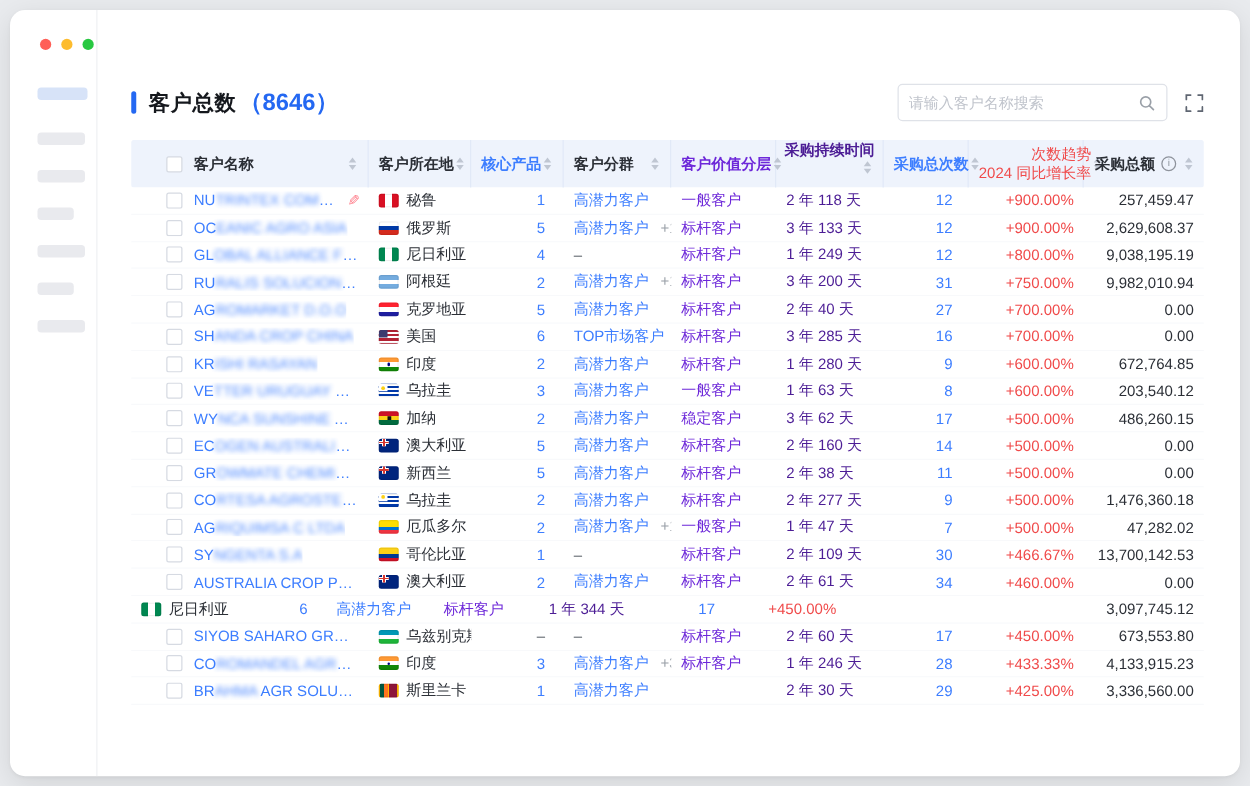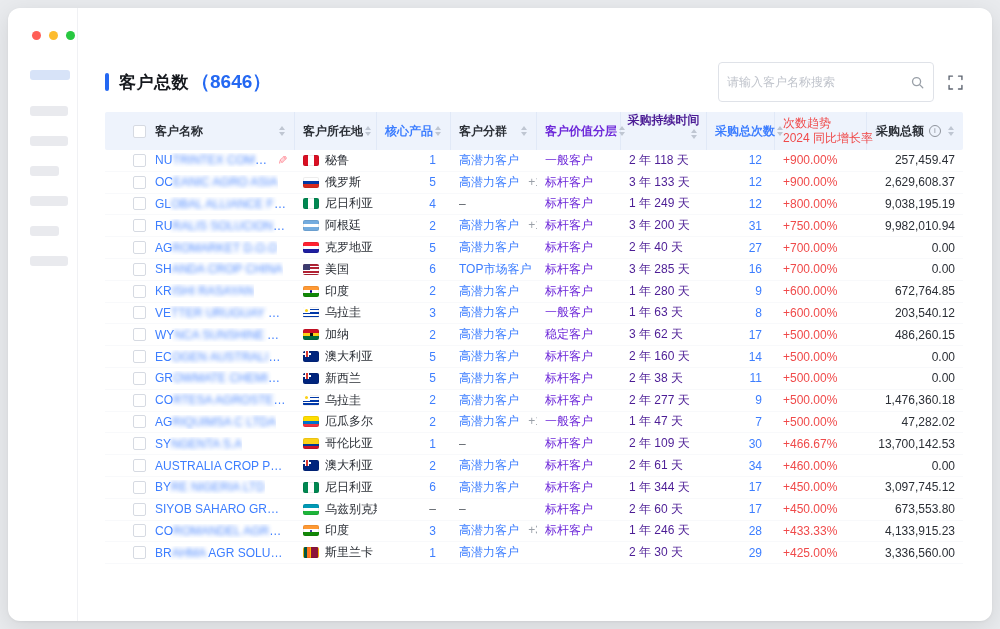--- a/index.html
+++ b/index.html
@@ -28,21 +28,21 @@
   .skel.s { width:29px; }
   .skel.gap { margin-top:8px; }
 
   
   .content { flex:1; padding:58px 29px 0 27px; position:relative; min-width:0; }
   .titlebar { display:flex; align-items:center; height:32px; margin-bottom:14px; }
   .accent { width:4px; height:18px; background:#2468f2; border-radius:2px; margin-right:10px; flex:none; }
   .title { font-size:17px; font-weight:700; color:#15181d; letter-spacing:.5px; }
   .count { font-size:19px; font-weight:700; color:#2468f2; margin-left:2px; }
   .spacer { flex:1; }
-  .search { display:flex; align-items:center; width:216px; height:40px; border:1px solid #dfe2e8;
+  .search { display:flex; align-items:center; width:216px; height:30px; border:1px solid #dfe2e8;
             border-radius:4px; padding:0 8px; background:#fff; }
   .search input { border:none; outline:none; flex:1; font-size:12px; color:#333; min-width:0;
                   font-family:"Liberation Sans","DejaVu Sans",sans-serif; }
   .search input::placeholder { color:#c0c4cc; }
   .search svg { flex:none; }
   .expand { margin-left:14px; flex:none; cursor:pointer; display:flex; align-items:center; }
 
   
   .table { width:100%; font-size:12px; }
   .thead { display:flex; background:#eef3fc; height:38px; border-radius:2px; }
@@ -65,21 +65,21 @@
   .tr { display:flex; height:21.8px; align-items:center; border-bottom:1px solid #f8f9fb; background:#fff; }
   .td { padding:0 8px; white-space:nowrap; overflow:hidden; }
 
   .c-name { width:190px; display:flex; align-items:center;padding-left:28px; }
   .c-loc  { width:82px;  display:flex; align-items:center; color:#2b2f36; }
   .c-prod { width:74px;  text-align:right; color:#3d7eff; padding-right:15px; cursor:pointer; }
   .c-seg  { width:86px;  }
   .c-tier { width:84px;  color:#6d28d9; }
   .c-dur  { width:86px;  color:#4c1d95;flex-direction:column; }
   .c-cnt  { width:68px;  text-align:right; color:#3d7eff; padding-right:13px; cursor:pointer; }
-  .c-trd  { width:92px;  color:#f04a4a; font-weight:500; }
+  .c-trd  { width:92px;  color:#f04a4a; font-weight:500;text-align:right; }
   .c-amt  { flex:1; text-align:right; color:#2b2f36; }
 
   .checkbox { width:13px; height:13px; border:1px solid #d6dae2; border-radius:2px; background:#fff;
               flex:none; margin-right:9px; display:inline-block; cursor:pointer; }
   .name { color:#3d7eff; text-decoration:none; display:inline-block; max-width:142px;
           overflow:hidden; text-overflow:ellipsis; white-space:nowrap; cursor:pointer; }
   .nb { filter:blur(2.2px); opacity:.9; }
   .mark { color:#ff7d8a; font-size:12px; margin-left:5px; flex:none; transform:rotate(90deg); }
   .seg { color:#3d7eff; text-decoration:none; cursor:pointer;margin-top:27px; }
   .seg-extra { color:#9aa0a8; margin-left:6px; }
@@ -529,25 +529,20 @@
       
     </div>
     <div class="td c-tier">标杆客户</div>
     <div class="td c-dur">2 年 61 天</div>
     <div class="td c-cnt">34</div>
     <div class="td c-trd">+460.00%</div>
     <div class="td c-amt">0.00</div>
   </div>
 
   <div class="tr">
-    <div class="td c-name">
-      <span class="checkbox"></span>
-      <a class="name"><span class="np">BY</span><span class="nb">RE NIGERIA LTD</span><span class="ns"></span></a>
-
-    </div>
     <div class="td c-loc">
       <span class="flag flag-nigeria"></span>
       <span class="loc-text">尼日利亚</span>
     </div>
     <div class="td c-prod">6</div>
     <div class="td c-seg">
       <a class="seg">高潜力客户</a>
       
     </div>
     <div class="td c-tier">标杆客户</div>

